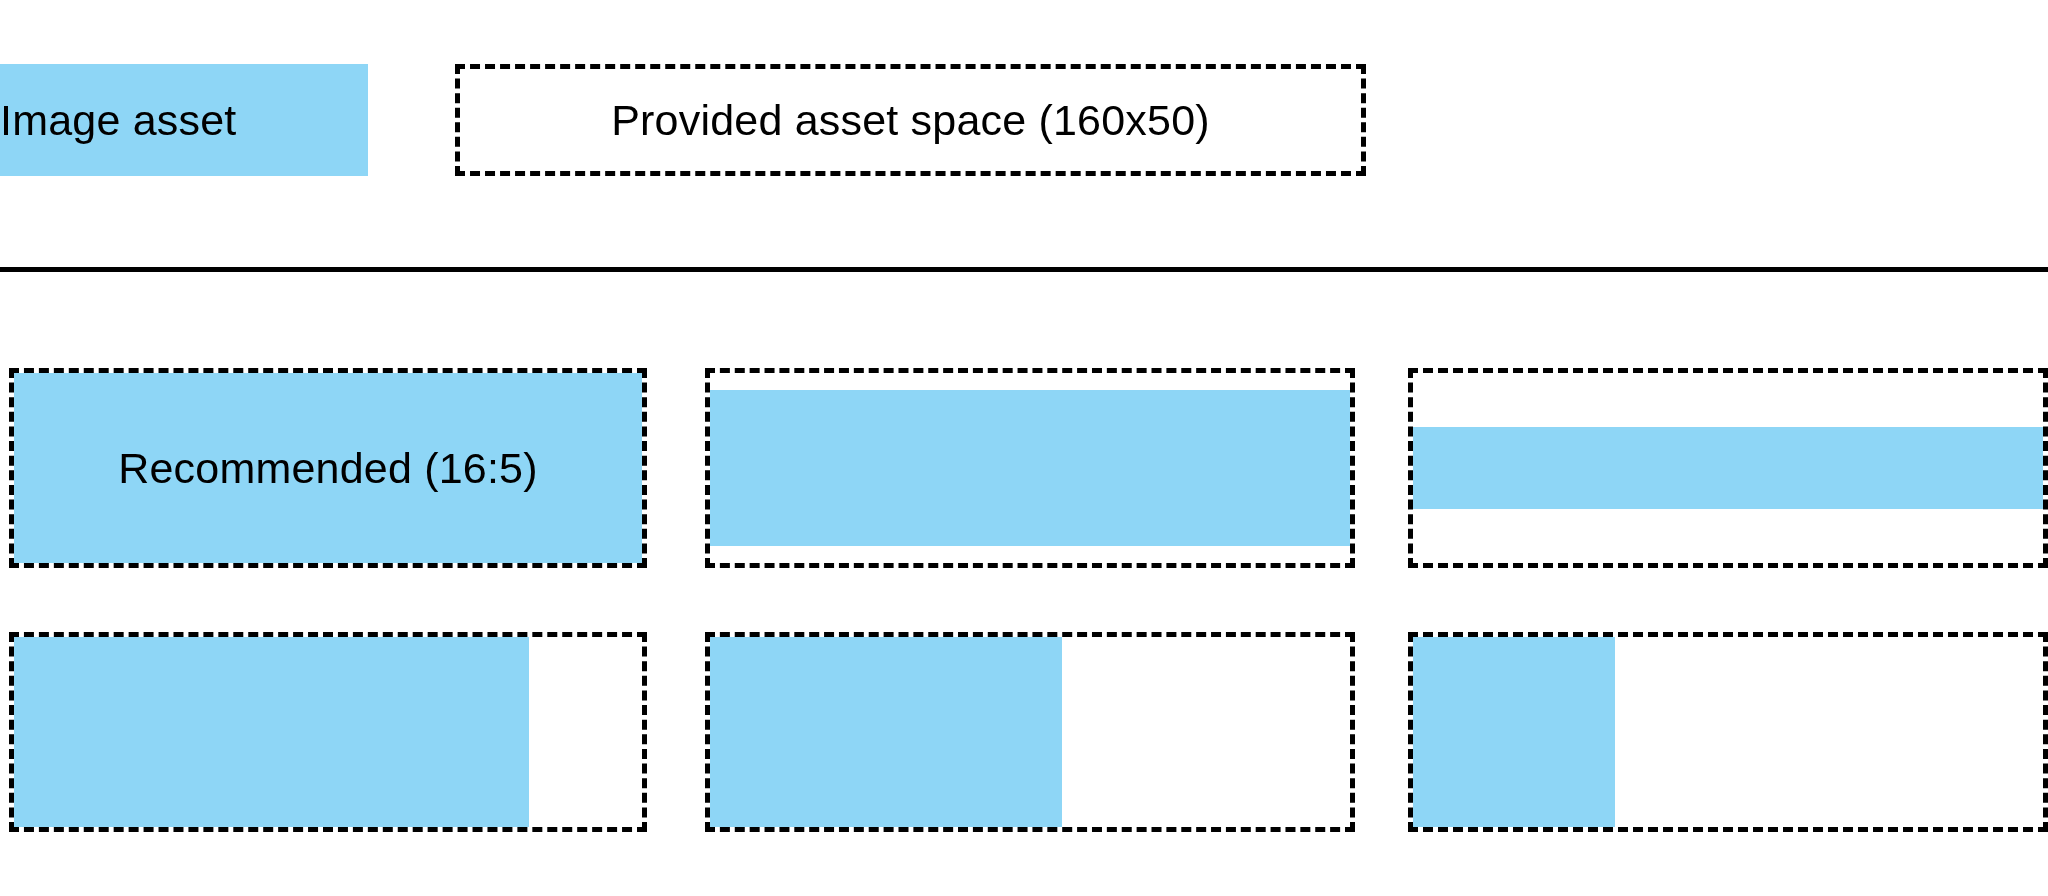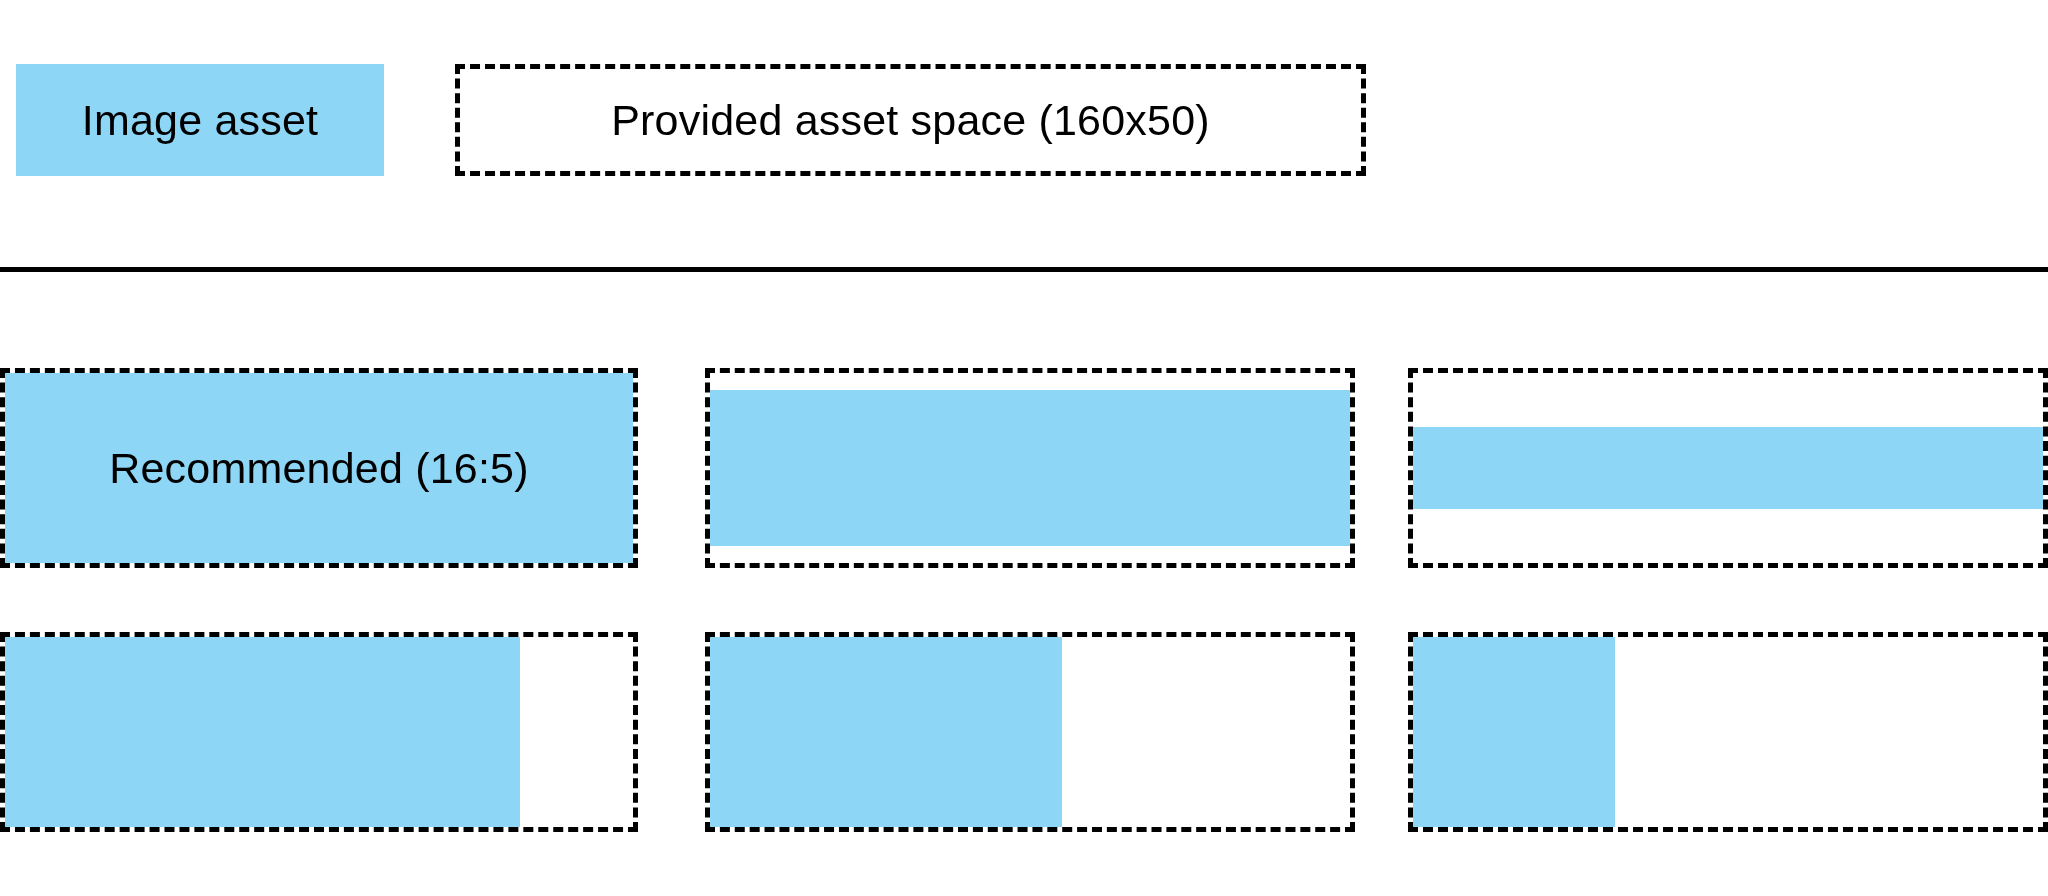--- a/index.html
+++ b/index.html
@@ -13,23 +13,23 @@
     height: 896px;
     background: #ffffff;
     overflow: hidden;
     font-family: "Liberation Sans", sans-serif;
     color: #000000;
   }
   .abs { position: absolute; box-sizing: border-box; }
 
   
   .legend-swatch {
-    left: 16px; top: 64px; width: 368px; height: 112px;
+    left: 0; top: 64px; width: 368px; height: 112px;
     background: var(--asset-blue, #8ed6f6);
-    display: flex; align-items: center; justify-content: center;
+    display: flex; align-items: center; 
     font-size: 43px; font-weight: 500; letter-spacing: 0.2px;
   }
   .legend-box {
     left: 455px; top: 64px; width: 911px; height: 112px;
     border: 5px dashed var(--outline, #000);
     background: #ffffff;
     display: flex; align-items: center; justify-content: center;
     font-size: 43px; font-weight: 500; letter-spacing: 0.2px;
   }
 
@@ -40,21 +40,21 @@
   }
 
   
   .cell {
     border: 5px dashed var(--outline, #000);
     background: #ffffff;
     display: flex;
   }
   .r1 { top: 368px; height: 200px; }
   .r2 { top: 632px; height: 200px; }
-  .c1 { left: 0;      width: 638px; }
+  .c1 { left: 9px;      width: 638px; }
   .c2 { left: 705px;  width: 650px; }
   .c3 { left: 1408px; width: 640px; }
 
   .fill {
     background: var(--asset-blue, #8ed6f6);
     display: flex; align-items: center; justify-content: center;
   }
   .fill-label {
     font-size: 43px; font-weight: 500; letter-spacing: 0.2px;
     white-space: nowrap;

